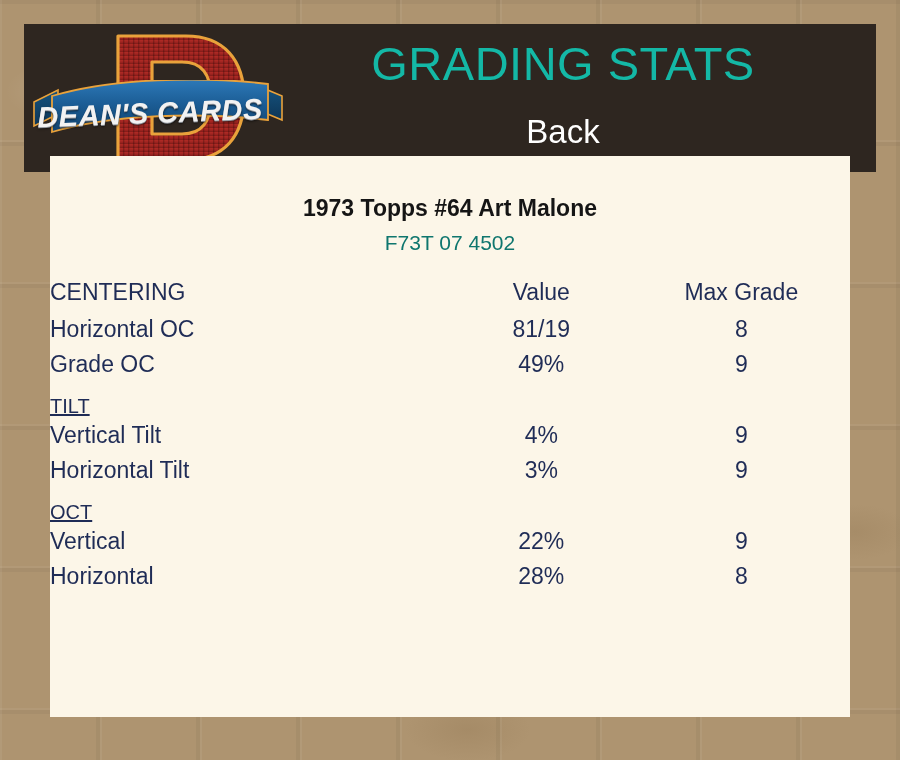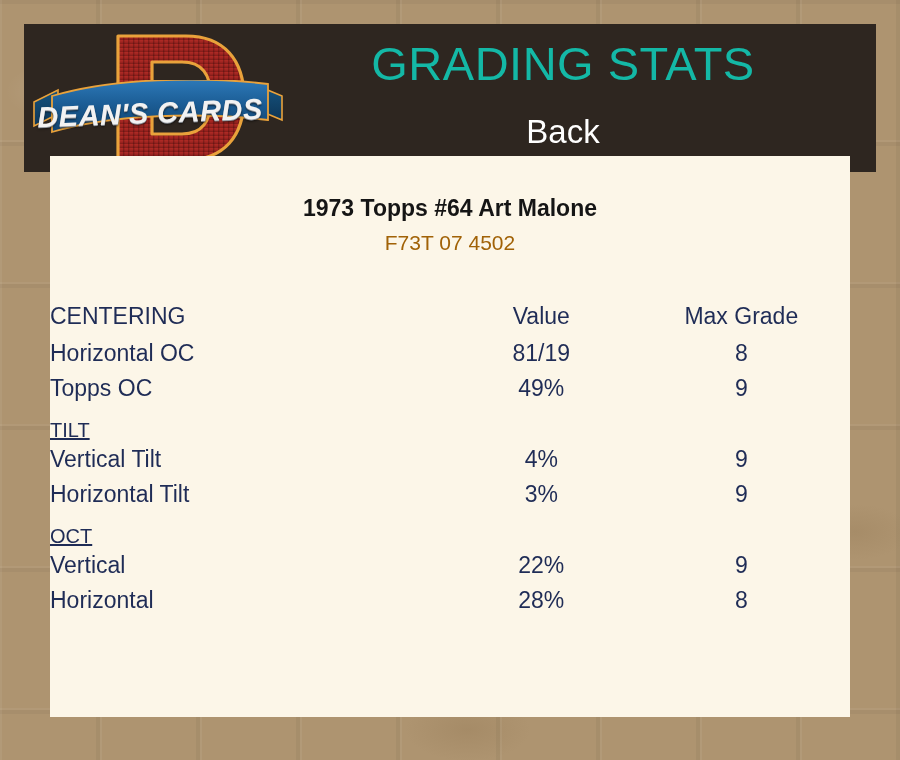--- a/index.html
+++ b/index.html
@@ -143,28 +143,28 @@
   #card-title {
     text-align: center;
     font-size: 23px;
     font-weight: bold;
     color: #151515;
     line-height: 1.3;
   }
   #card-code {
     text-align: center;
     font-size: 21px;
-    color: #a16207;
+    color: #0f766e;
     margin-top: 5px;
     line-height: 1.3;
   }
 
   
   #stats-table {
-    margin-top: 40px;
+    margin-top: 16px;
     width: 100%;
     border-collapse: collapse;
     color: #1f2c56;
   }
   #stats-table col.c-label { width: 368px; }
   #stats-table col.c-value { width: 168px; }
   #stats-table col.c-grade { width: 200px; }
 
   #stats-table th,
   #stats-table td {
@@ -275,21 +275,21 @@
         <th class="h-grade">Max Grade</th>
       </tr>
     </thead>
     <tbody id="stats-body">
         <tr class="data-row">
           <td class="d-label">Horizontal OC</td>
           <td class="d-value">81/19</td>
           <td class="d-grade">8</td>
         </tr>
         <tr class="data-row">
-          <td class="d-label">Topps OC</td>
+          <td class="d-label">Grade OC</td>
           <td class="d-value">49%</td>
           <td class="d-grade">9</td>
         </tr>
         <tr class="section-row">
           <td colspan="3">TILT</td>
         </tr>
         <tr class="data-row">
           <td class="d-label">Vertical Tilt</td>
           <td class="d-value">4%</td>
           <td class="d-grade">9</td>

